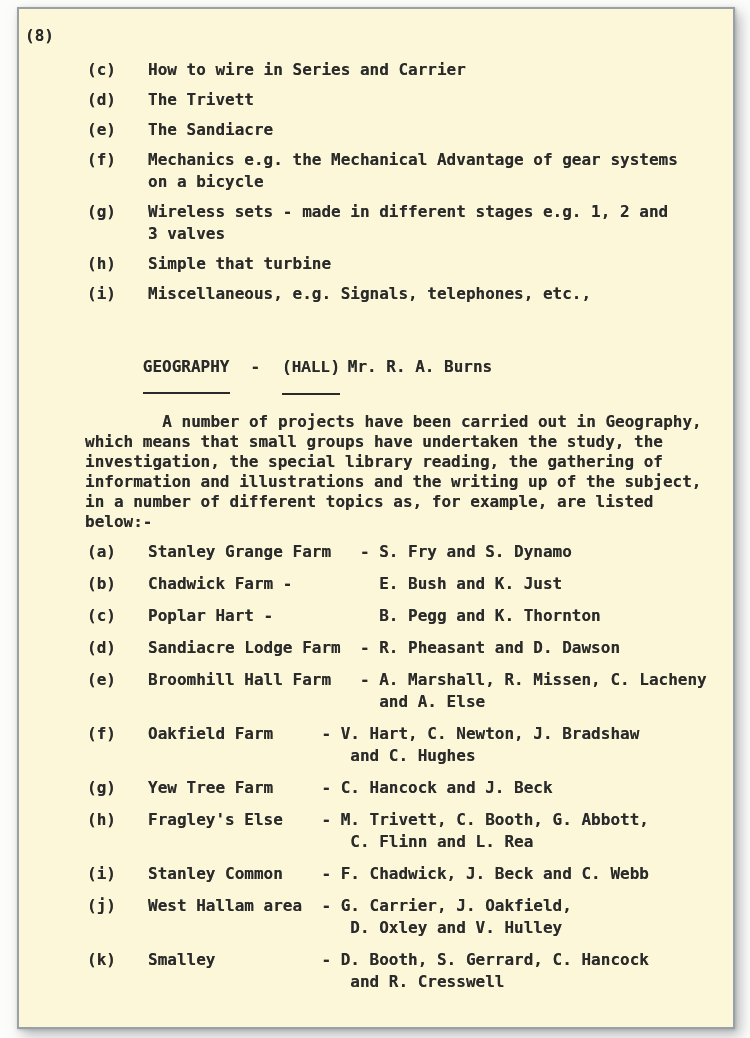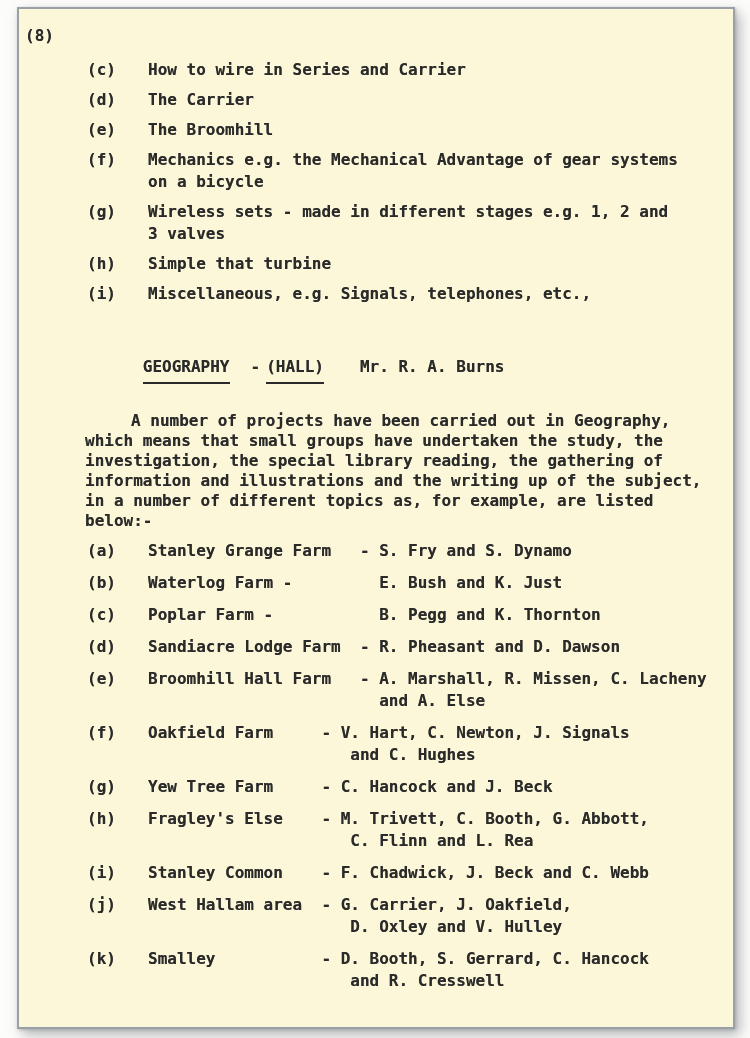--- a/index.html
+++ b/index.html
@@ -22,48 +22,48 @@
   }
   .page-number { margin:16px 0 0 6px; }
   .list { margin-left:68px; }
   #science-list { margin-top:12px; }
   #farm-list { margin-top:9px; }
   .row { display:grid; grid-template-columns:61px 1fr; margin-bottom:8px; }
   #farm-list .row { margin-bottom:10px; }
   .heading { margin-left:66px; }
   .heading.geo { margin-top:21px; }
   .heading.form { margin-top:3px; }
-  .u { border-bottom:2px solid var(--ink); padding-bottom:6px; }
+  .u { border-bottom:2px solid var(--ink); padding-bottom:16px; }
   .sep { margin-left:21px; }
-  .loc { margin-left:6px; }
-  .teacher { margin-left:36px; }
+  .loc { margin-left:22px;font-family:Liberation Mono, monospace; }
+  .teacher { margin-left:8px; }
   .paragraph { margin:11px 0 0 66px; }
   .paragraph .pline { line-height:20px; }
-  .paragraph .pline:first-child { text-indent:46px; }
+  .paragraph .pline:first-child { text-indent:46px;text-align:center; }
 </style>
 </head>
 <body>
 
 <div class="outer">
   <div class="paper">
 
     <div class="tw page-number">(8)</div>
 
     <div class="list" id="science-list">
         <div class="row">
           <span class="tw">(c)</span>
           <div class="tw">How to wire in Series and Carrier</div>
         </div>
         <div class="row">
           <span class="tw">(d)</span>
-          <div class="tw">The Carrier</div>
+          <div class="tw">The Trivett</div>
         </div>
         <div class="row">
           <span class="tw">(e)</span>
-          <div class="tw">The Broomhill</div>
+          <div class="tw">The Sandiacre</div>
         </div>
         <div class="row">
           <span class="tw">(f)</span>
           <div class="tw">Mechanics e.g. the Mechanical Advantage of gear systems
 on a bicycle</div>
         </div>
         <div class="row">
           <span class="tw">(g)</span>
           <div class="tw">Wireless sets - made in different stages e.g. 1, 2 and
 3 valves</div>
@@ -85,38 +85,38 @@
     <div class="tw paragraph" id="geo-paragraph"><div class="pline">A number of projects have been carried out in Geography,</div><div class="pline">which means that small groups have undertaken the study, the</div><div class="pline">investigation, the special library reading, the gathering of</div><div class="pline">information and illustrations and the writing up of the subject,</div><div class="pline">in a number of different topics as, for example, are listed</div><div class="pline">below:-</div></div>
 
 
     <div class="list" id="farm-list">
         <div class="row">
           <span class="tw">(a)</span>
           <div class="tw">Stanley Grange Farm   - S. Fry and S. Dynamo</div>
         </div>
         <div class="row">
           <span class="tw">(b)</span>
-          <div class="tw">Waterlog Farm -         E. Bush and K. Just</div>
+          <div class="tw">Chadwick Farm -         E. Bush and K. Just</div>
         </div>
         <div class="row">
           <span class="tw">(c)</span>
-          <div class="tw">Poplar Farm -           B. Pegg and K. Thornton</div>
+          <div class="tw">Poplar Hart -           B. Pegg and K. Thornton</div>
         </div>
         <div class="row">
           <span class="tw">(d)</span>
           <div class="tw">Sandiacre Lodge Farm  - R. Pheasant and D. Dawson</div>
         </div>
         <div class="row">
           <span class="tw">(e)</span>
           <div class="tw">Broomhill Hall Farm   - A. Marshall, R. Missen, C. Lacheny
                         and A. Else</div>
         </div>
         <div class="row">
           <span class="tw">(f)</span>
-          <div class="tw">Oakfield Farm     - V. Hart, C. Newton, J. Signals
+          <div class="tw">Oakfield Farm     - V. Hart, C. Newton, J. Bradshaw
                      and C. Hughes</div>
         </div>
         <div class="row">
           <span class="tw">(g)</span>
           <div class="tw">Yew Tree Farm     - C. Hancock and J. Beck</div>
         </div>
         <div class="row">
           <span class="tw">(h)</span>
           <div class="tw">Fragley's Else    - M. Trivett, C. Booth, G. Abbott,
                      C. Flinn and L. Rea</div>

